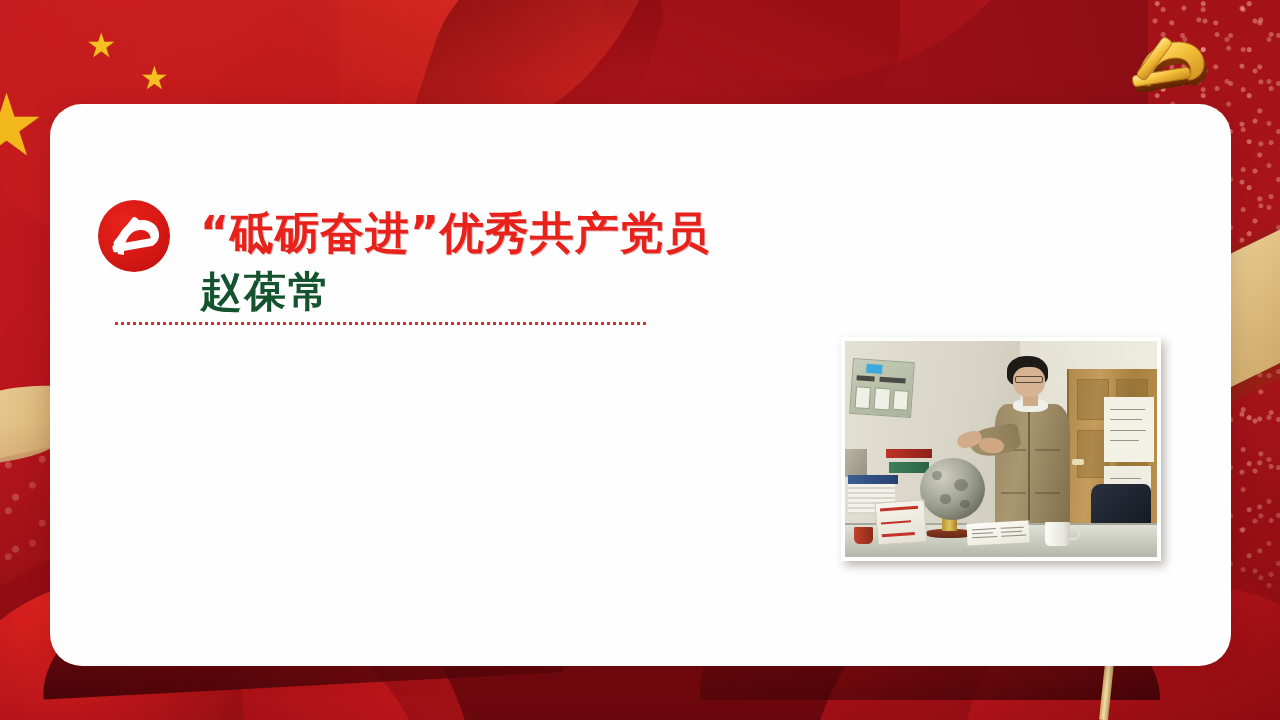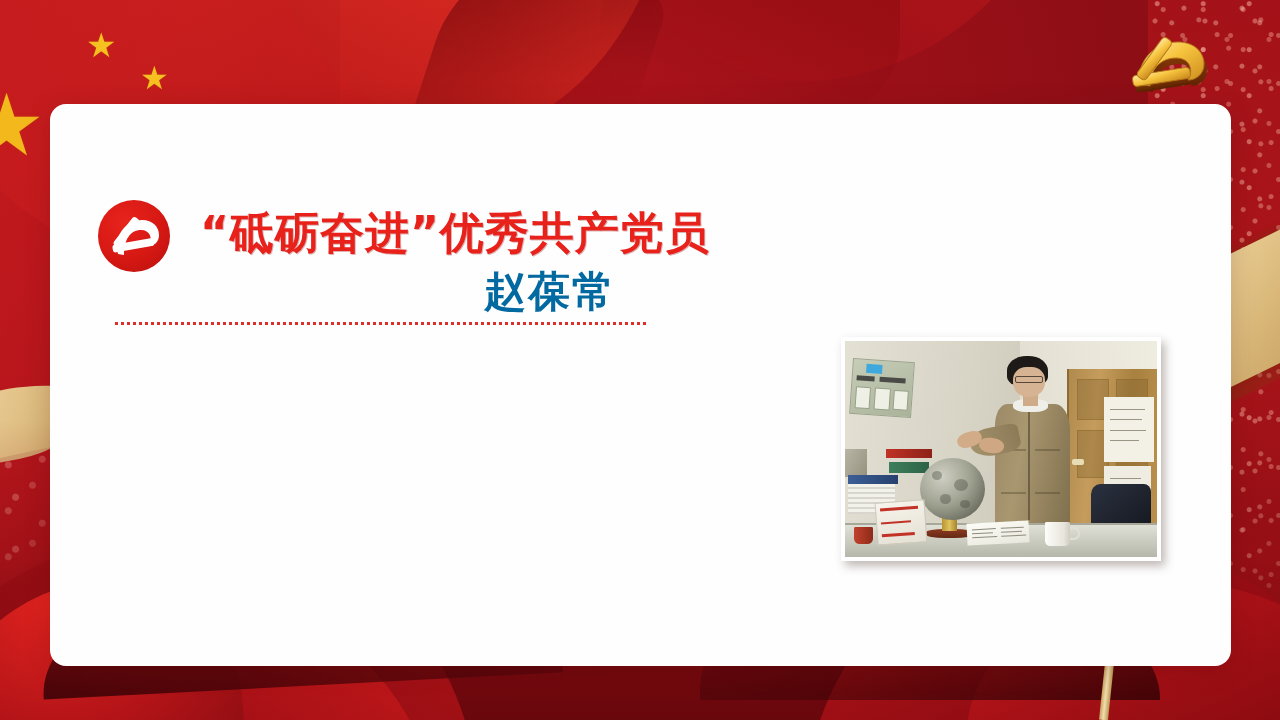--- a/index.html
+++ b/index.html
@@ -188,21 +188,21 @@
   
   .emblem-tr {
     position:absolute; left:1120px; top:22px; width:96px; height:88px;
   }
 
   
   .card {
     position:absolute; left:50px; top:104px;
     width:1181px; height:562px;
     background:#fefefe;
-    border-radius:16px;
+    border-radius:32px;
     box-shadow:0 4px 26px rgba(60,0,4,.18);
   }
 
   
   .badge {
     position:absolute; left:48px; top:96px;
     width:72px; height:72px; border-radius:50%;
     background:radial-gradient(circle at 36% 30%, #e8231d 0%, #d61813 55%, #b8100e 100%);
   }
   .badge svg { position:absolute; left:0; top:0; }
@@ -211,23 +211,22 @@
   .title-main {
     position:absolute; left:150px; top:100px; width:700px;
     font-size:44px; font-weight:bold; letter-spacing:1px;
     color:#e8211b;
     font-family:"DejaVu Sans", sans-serif;
     text-shadow:1px 1px 0 rgba(140,10,8,.30);
     white-space:nowrap;
   }
   .title-name {
     position:absolute; left:150px; top:160px; width:700px;
-    text-align:center;
     font-size:42px; font-weight:bold;
-    color:#0369a1;
+    color:#14532d;
     font-family:"DejaVu Serif", serif;
     letter-spacing:2px;
   }
 
   
   .divider {
     position:absolute; left:65px; top:218px; width:532px; height:3px;
     background-image:linear-gradient(90deg, #d9302c 0 3px, transparent 3px 6px);
     background-size:6px 3px; background-repeat:repeat-x;
   }

